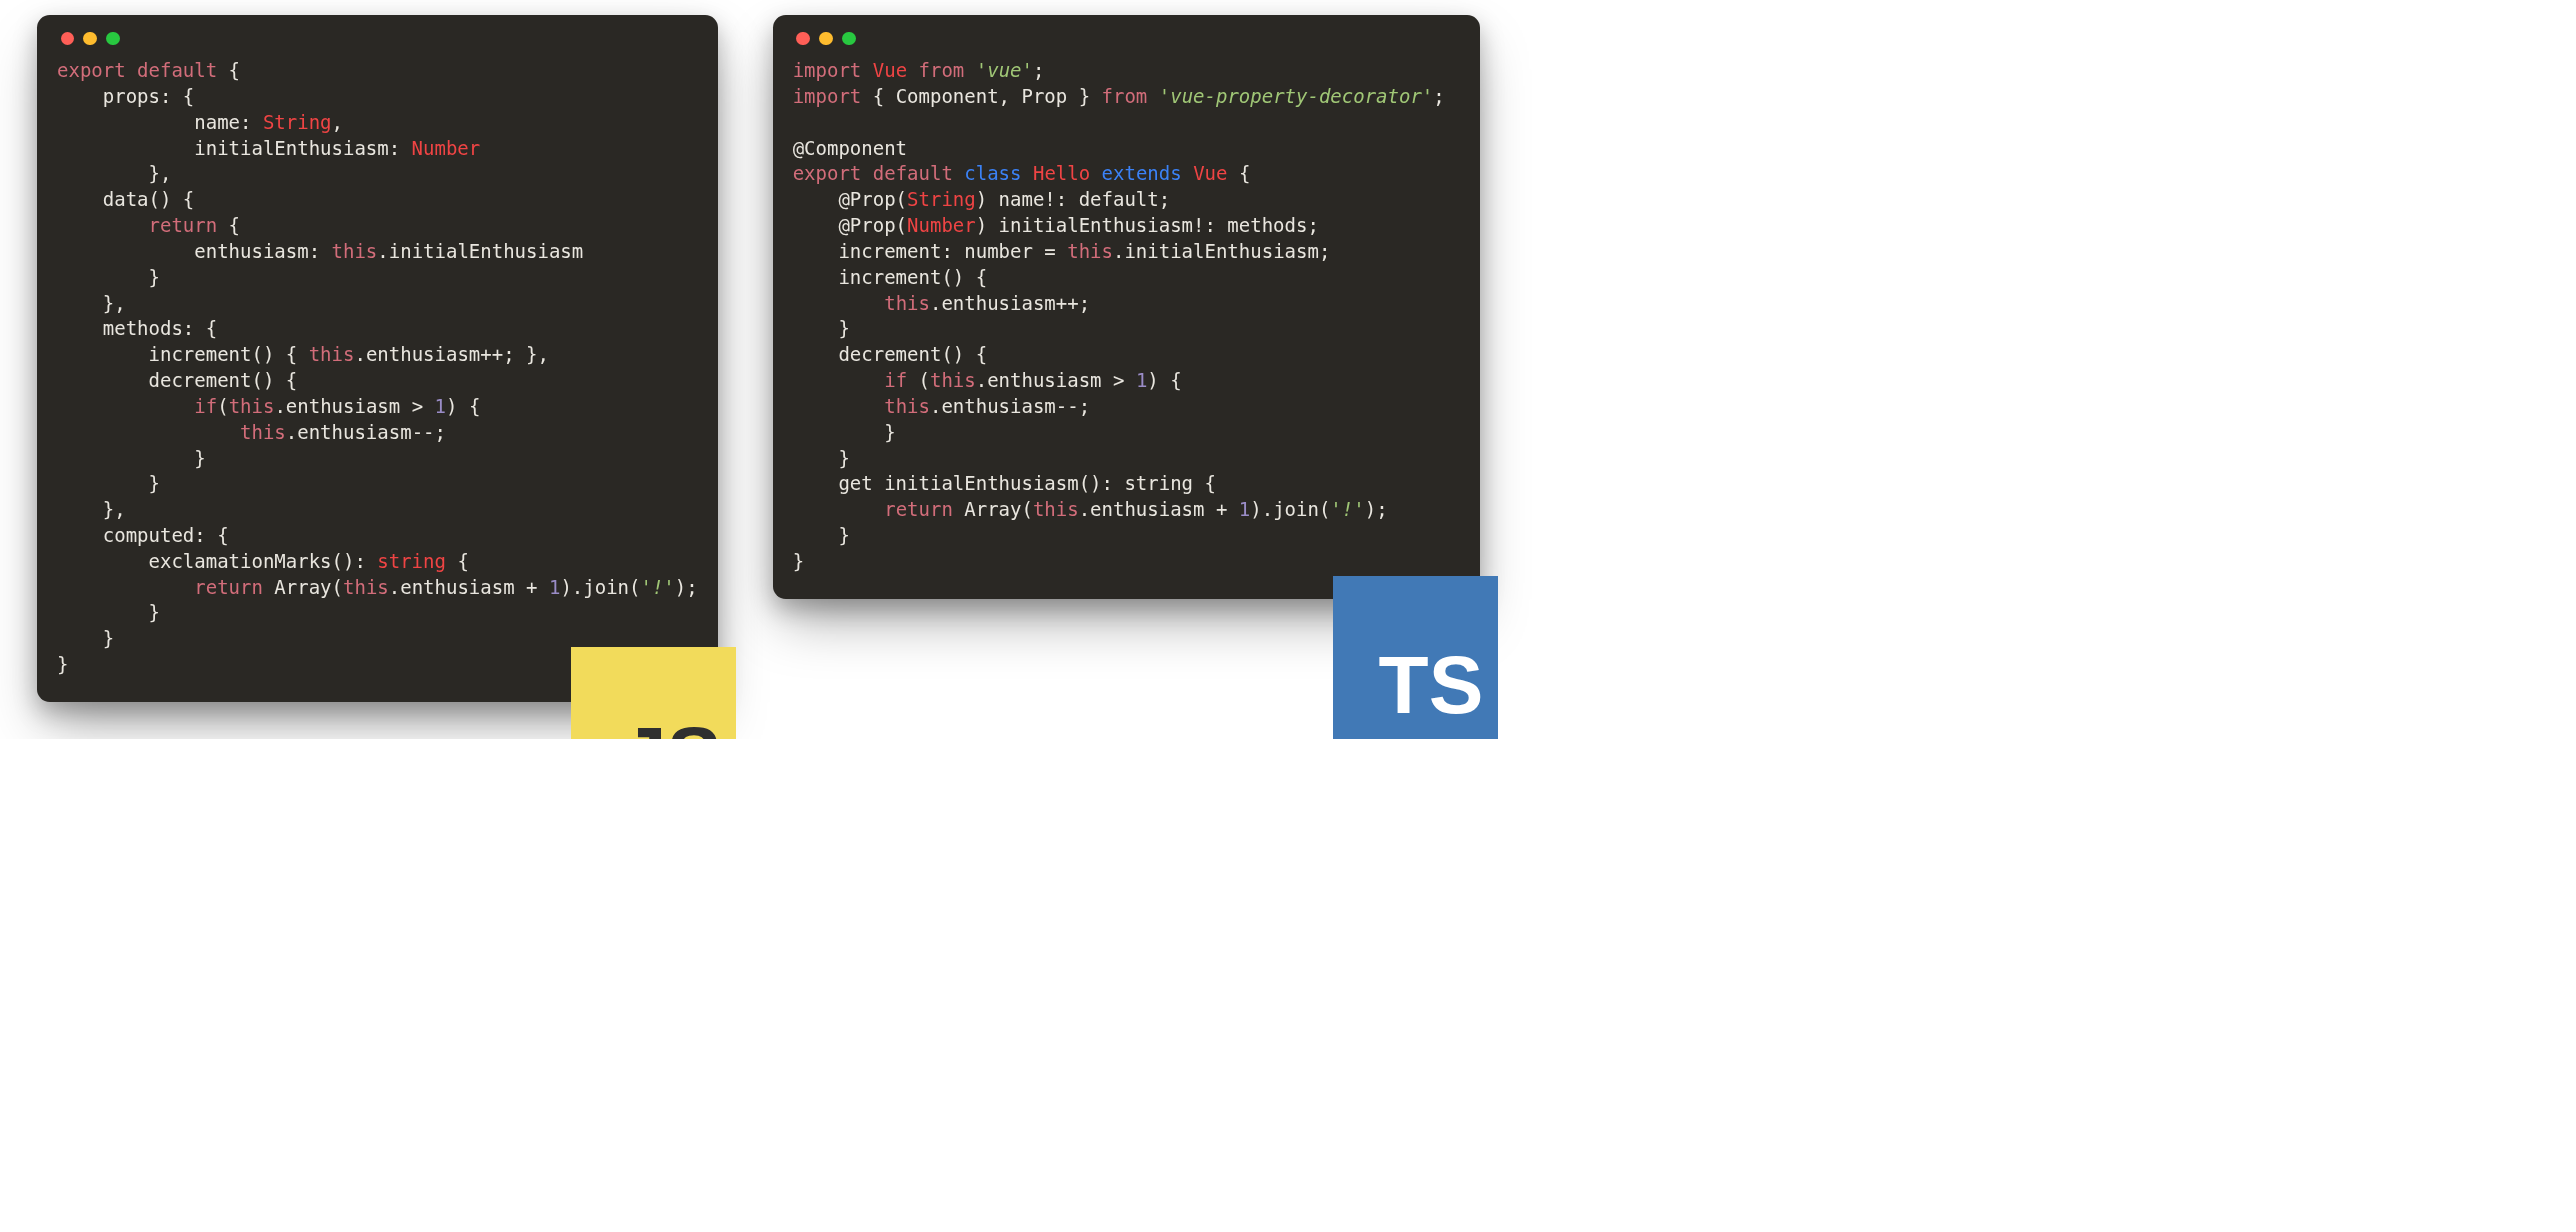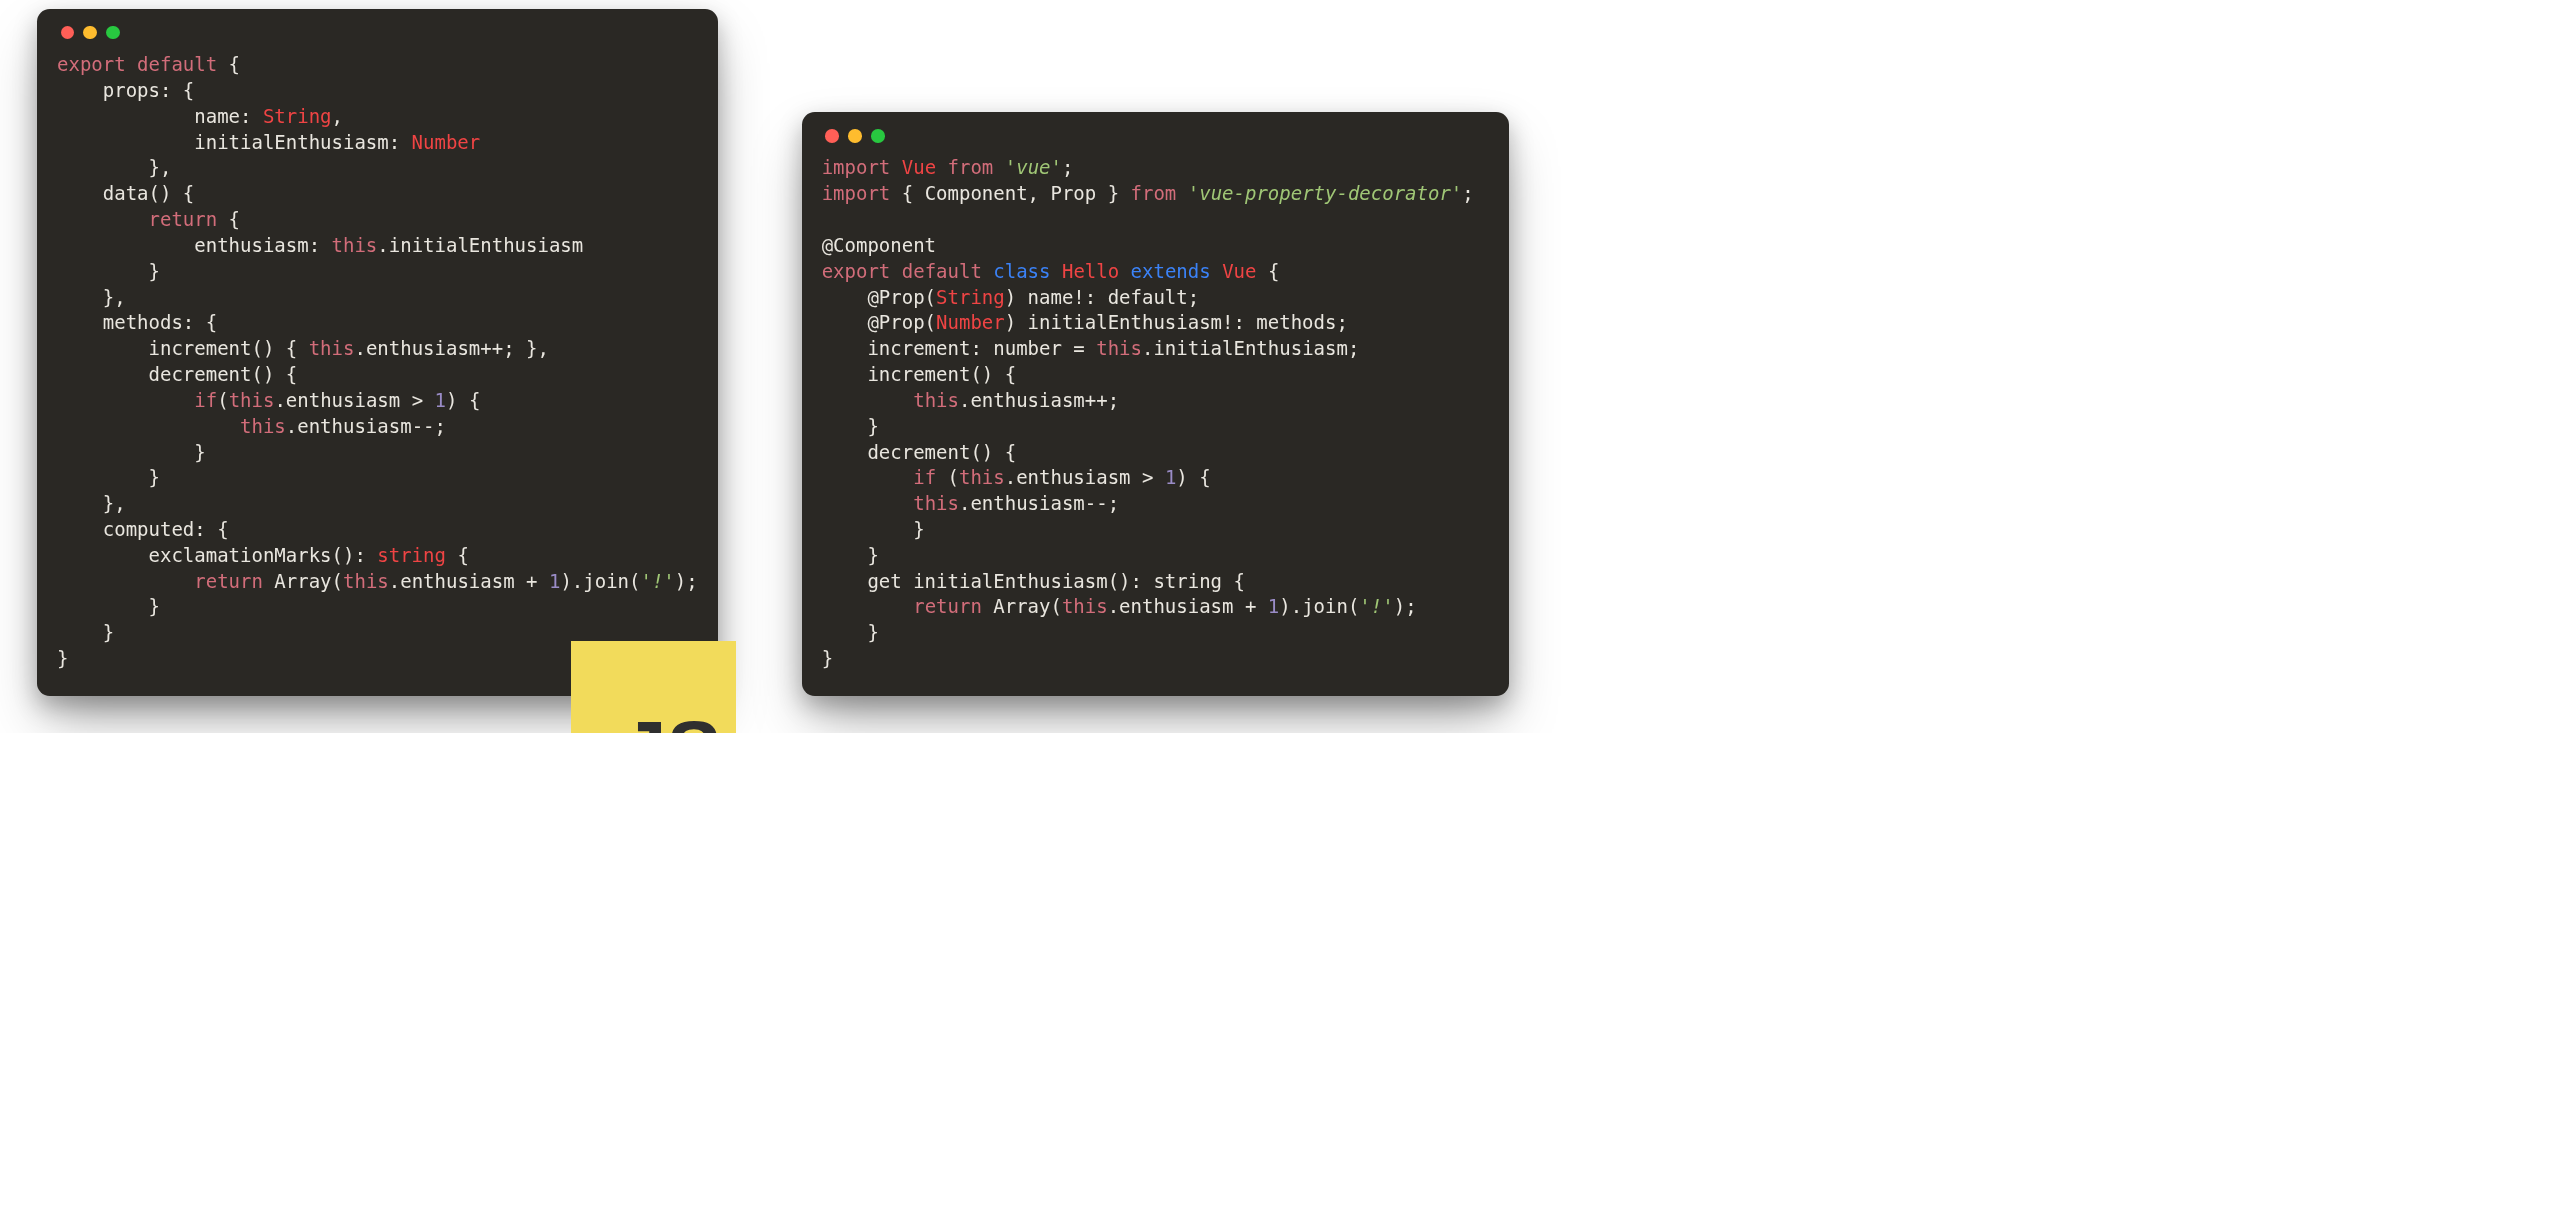--- a/index.html
+++ b/index.html
@@ -1,16 +1,16 @@
 <!DOCTYPE html>
 <html style="font-size:14.6px"><head>
 <meta charset="utf-8">
 <style>
   html,body{margin:0;padding:0;background:#ffffff;font-family:ui-monospace,SFMono-Regular,Menlo,Monaco,Consolas,"Liberation Mono","Courier New",monospace;}
-  .stage{display:flex;gap:84px;padding:9.1px 37px 37px 37px;align-items:flex-end;}
+  .stage{display:flex;gap:55px;padding:9.1px 37px 37px 37px;align-items:flex-start;margin-top:6px;}
   .col{position:relative;}
   .editor{background:#2a2824;border-radius:12.8px;box-shadow:0 27.4px 55px -9.1px rgba(0,0,0,.35),0 9.1px 23px rgba(0,0,0,.25);padding:16.5px 20px 24px 20px;min-width:622px;}
   .editor-right{min-width:667px;}
   .traffic{display:flex;gap:9.1px;margin-bottom:12.8px;margin-left:3.7px;}
   .dot{width:13.7px;height:13.7px;border-radius:50%;}
   .red{background:#ff5f57;}
   .yellow{background:#febc2e;}
   .green{background:#28c840;}
   pre{margin:0;white-space:pre;line-height:1.36;font-size:19px;color:#e9e6df;}
   .kw-red{color:#d26d7a;}       
@@ -84,16 +84,17 @@
 <span class="plain">    decrement() {</span>
 <span class="plain">        </span><span class="kw-red">if</span><span class="plain"> (</span><span class="kw-red">this</span><span class="plain">.enthusiasm &gt; </span><span class="kw-purple">1</span><span class="plain">) {</span>
 <span class="plain">        </span><span class="kw-red">this</span><span class="plain">.enthusiasm--;</span>
 <span class="plain">        }</span>
 <span class="plain">    }</span>
 <span class="plain">    get initialEnthusiasm(): string {</span>
 <span class="plain">        </span><span class="kw-red">return</span><span class="plain"> Array(</span><span class="kw-red">this</span><span class="plain">.enthusiasm + </span><span class="kw-purple">1</span><span class="plain">).join(</span><span class="str">'!'</span><span class="plain">);</span>
 <span class="plain">    }</span>
 <span class="plain">}</span></pre>
     </div>
+    <div class="badge badge-ts">TS</div>
   </div>
 
 </div>
 
 
 </body></html>

